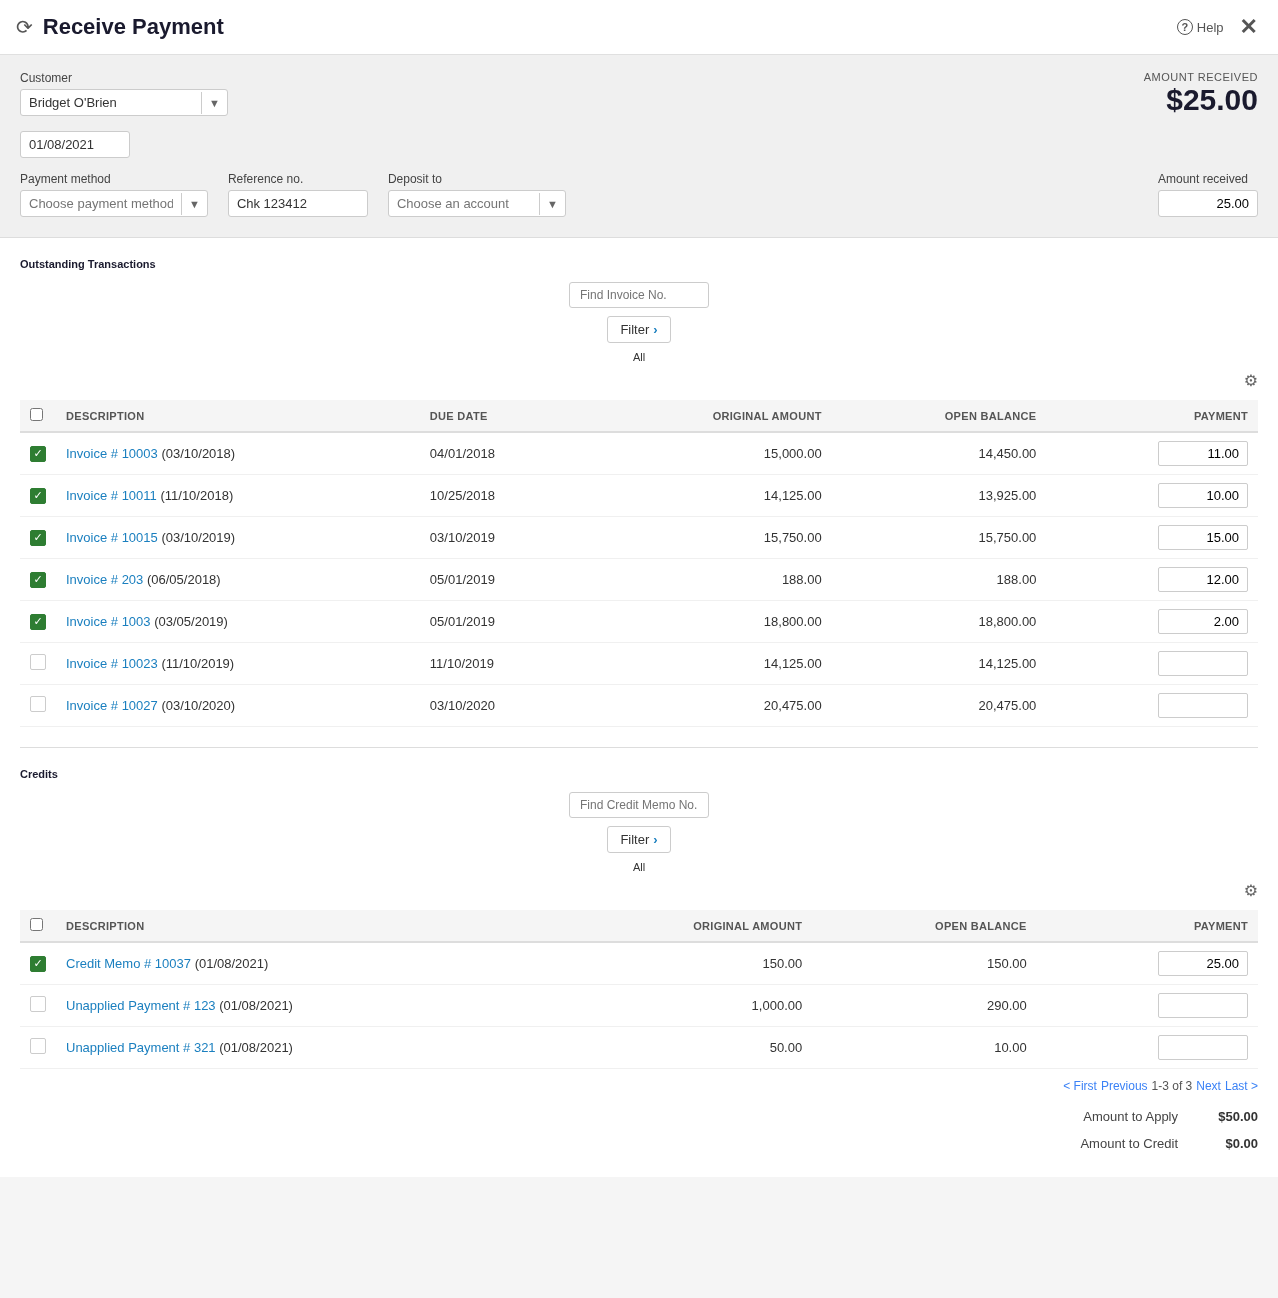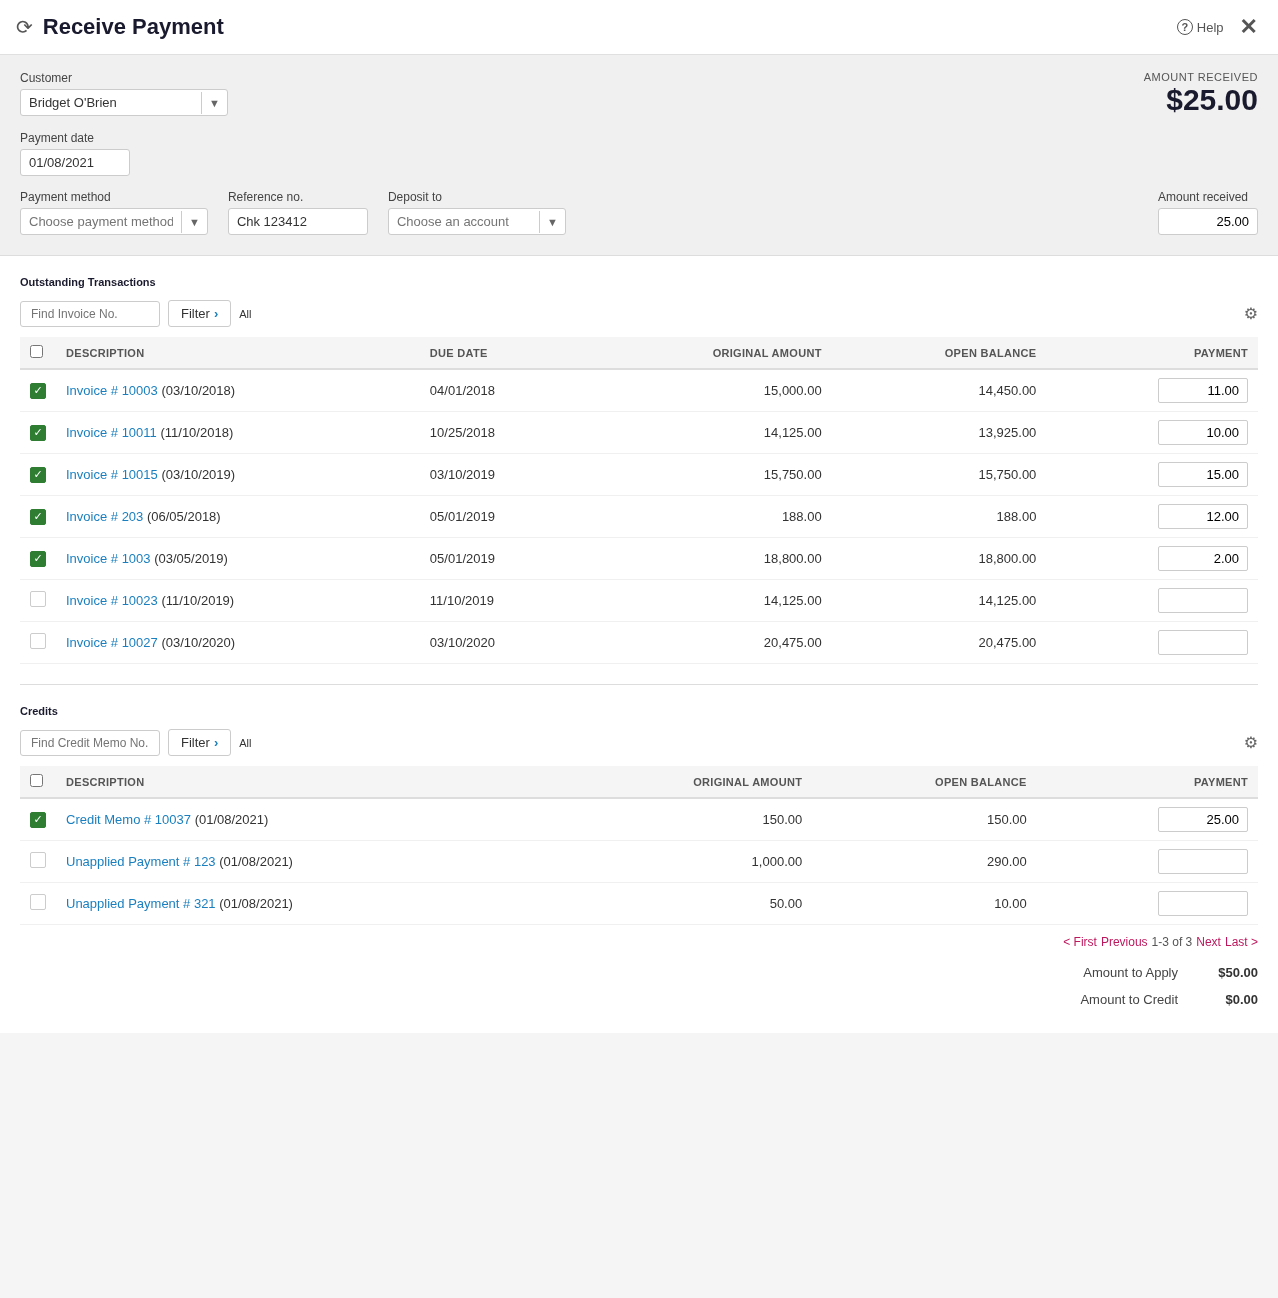--- a/index.html
+++ b/index.html
@@ -40,21 +40,21 @@
 
     .deposit-wrap { display: flex; align-items: center; border: 1px solid #ccc; background: #fff; border-radius: 3px; }
     .deposit-wrap input { border: none; outline: none; padding: 5px 8px; font-size: 13px; color: #999; background: transparent; width: 150px; }
 
     .amount-input { border: 1px solid #ccc; background: #fff; padding: 5px 8px; border-radius: 3px; font-size: 13px; text-align: right; width: 100px; }
 
     .main-content { background: #fff; padding: 20px; }
 
     .section-title { font-size: 11px; font-weight: bold; color: #1a1a2e; margin-bottom: 12px; }
 
-    .toolbar { display: flex; align-items: center; gap: 8px; margin-bottom: 10px; }
+    .toolbar { display: flex; align-items: center; gap: 8px; margin-bottom: 10px; flex-direction: column; }
     .find-input { border: 1px solid #ccc; padding: 5px 10px; border-radius: 3px; font-size: 12px; color: #999; width: 140px; }
     .filter-btn {
       display: flex; align-items: center; gap: 4px;
       border: 1px solid #ccc; border-radius: 3px; padding: 5px 12px;
       background: #fff; font-size: 13px; cursor: pointer; color: #333;
     }
     .filter-btn .arrow { color: #1a7fbf; font-weight: bold; }
     .all-link { font-size: 11px; color: #333; cursor: pointer; }
     .settings-icon { margin-left: auto; cursor: pointer; color: #666; font-size: 16px; }
 
@@ -77,21 +77,21 @@
     .link-text { color: #1a7fbf; cursor: pointer; text-decoration: none; }
 
     .payment-input { border: 1px solid #ccc; padding: 4px 8px; border-radius: 2px; text-align: right; width: 90px; font-size: 13px; }
 
     .section-divider { border: none; border-top: 1px solid #ddd; margin: 20px 0; }
 
     .credits-section { padding: 0 20px 20px 20px; background: #fff; }
 
     .pagination-row { display: flex; justify-content: flex-end; align-items: center; gap: 4px; padding: 10px 0; font-size: 12px; color: #555; }
     .pagination-row a { color: #1a7fbf; cursor: pointer; text-decoration: none; }
-    .pagination-row a.disabled { color: #be185d; cursor: default; }
+    .pagination-row a.disabled { color: #3b82f6; cursor: default; }
 
     .summary-row { display: flex; justify-content: flex-end; align-items: center; gap: 20px; padding: 6px 0; font-size: 13px; }
     .summary-label { color: #444; margin-left: 20px; }
     .summary-value { font-weight: bold; min-width: 60px; text-align: right; }
     .transactions-wrap { position: relative; overflow: hidden; }
   </style>
 </head>
 <body>
 
 <div class="header">
@@ -117,21 +117,20 @@
         <span class="dropdown-arrow">▼</span>
       </div>
     </div>
     <div style="text-align:right;">
       <div class="amount-received-label">AMOUNT RECEIVED</div>
       <div class="amount-received-value">$25.00</div>
     </div>
   </div>
 
   <div style="margin-bottom:14px;">
-    <div class="field-label">Payment date</div>
     <input class="field-input" type="text" style="width: 110px;" value="01/08/2021">
   </div>
 
   <div class="form-row-fields">
     <div class="field-group">
       <div class="field-label">Payment method</div>
       <div class="dropdown-wrap">
         <input type="text" placeholder="Choose payment method" style="">
         <span class="dropdown-arrow">▼</span>
       </div>

